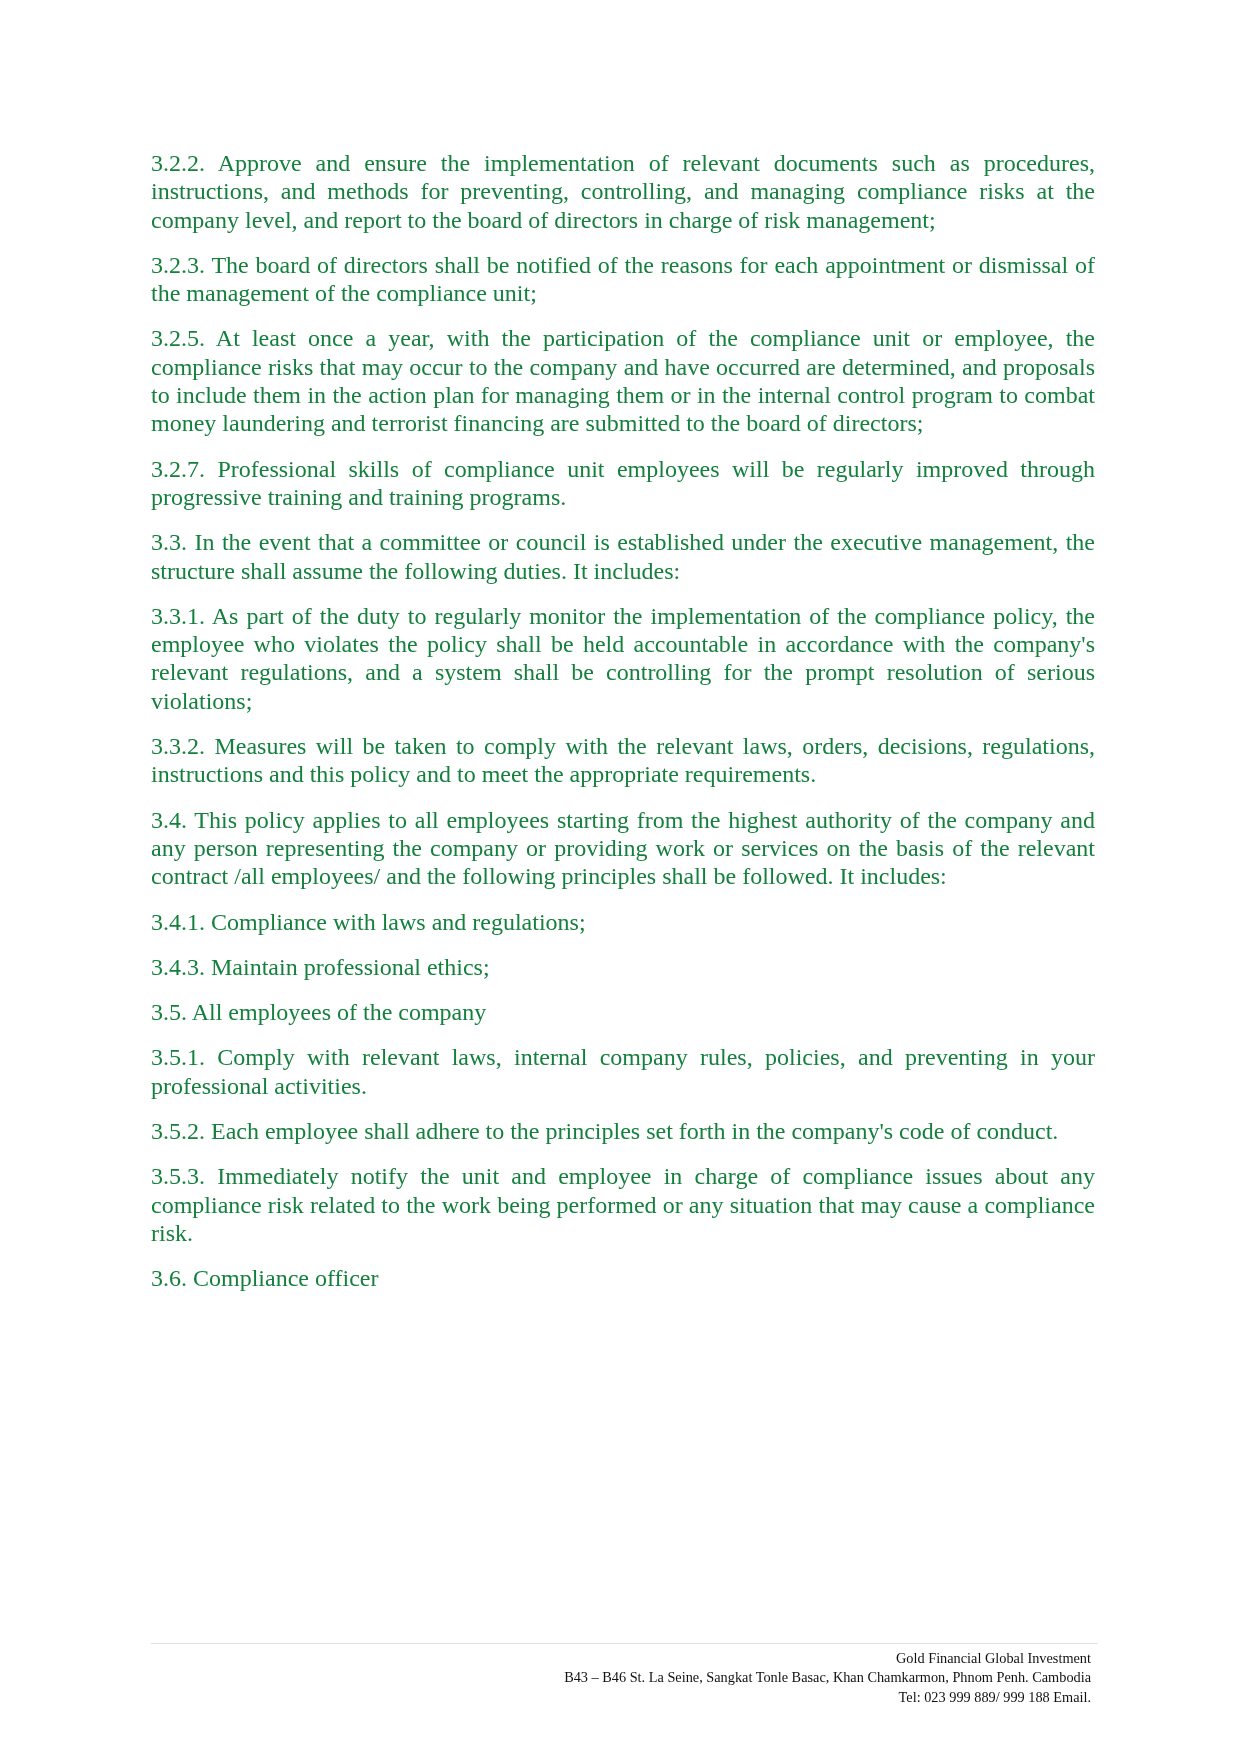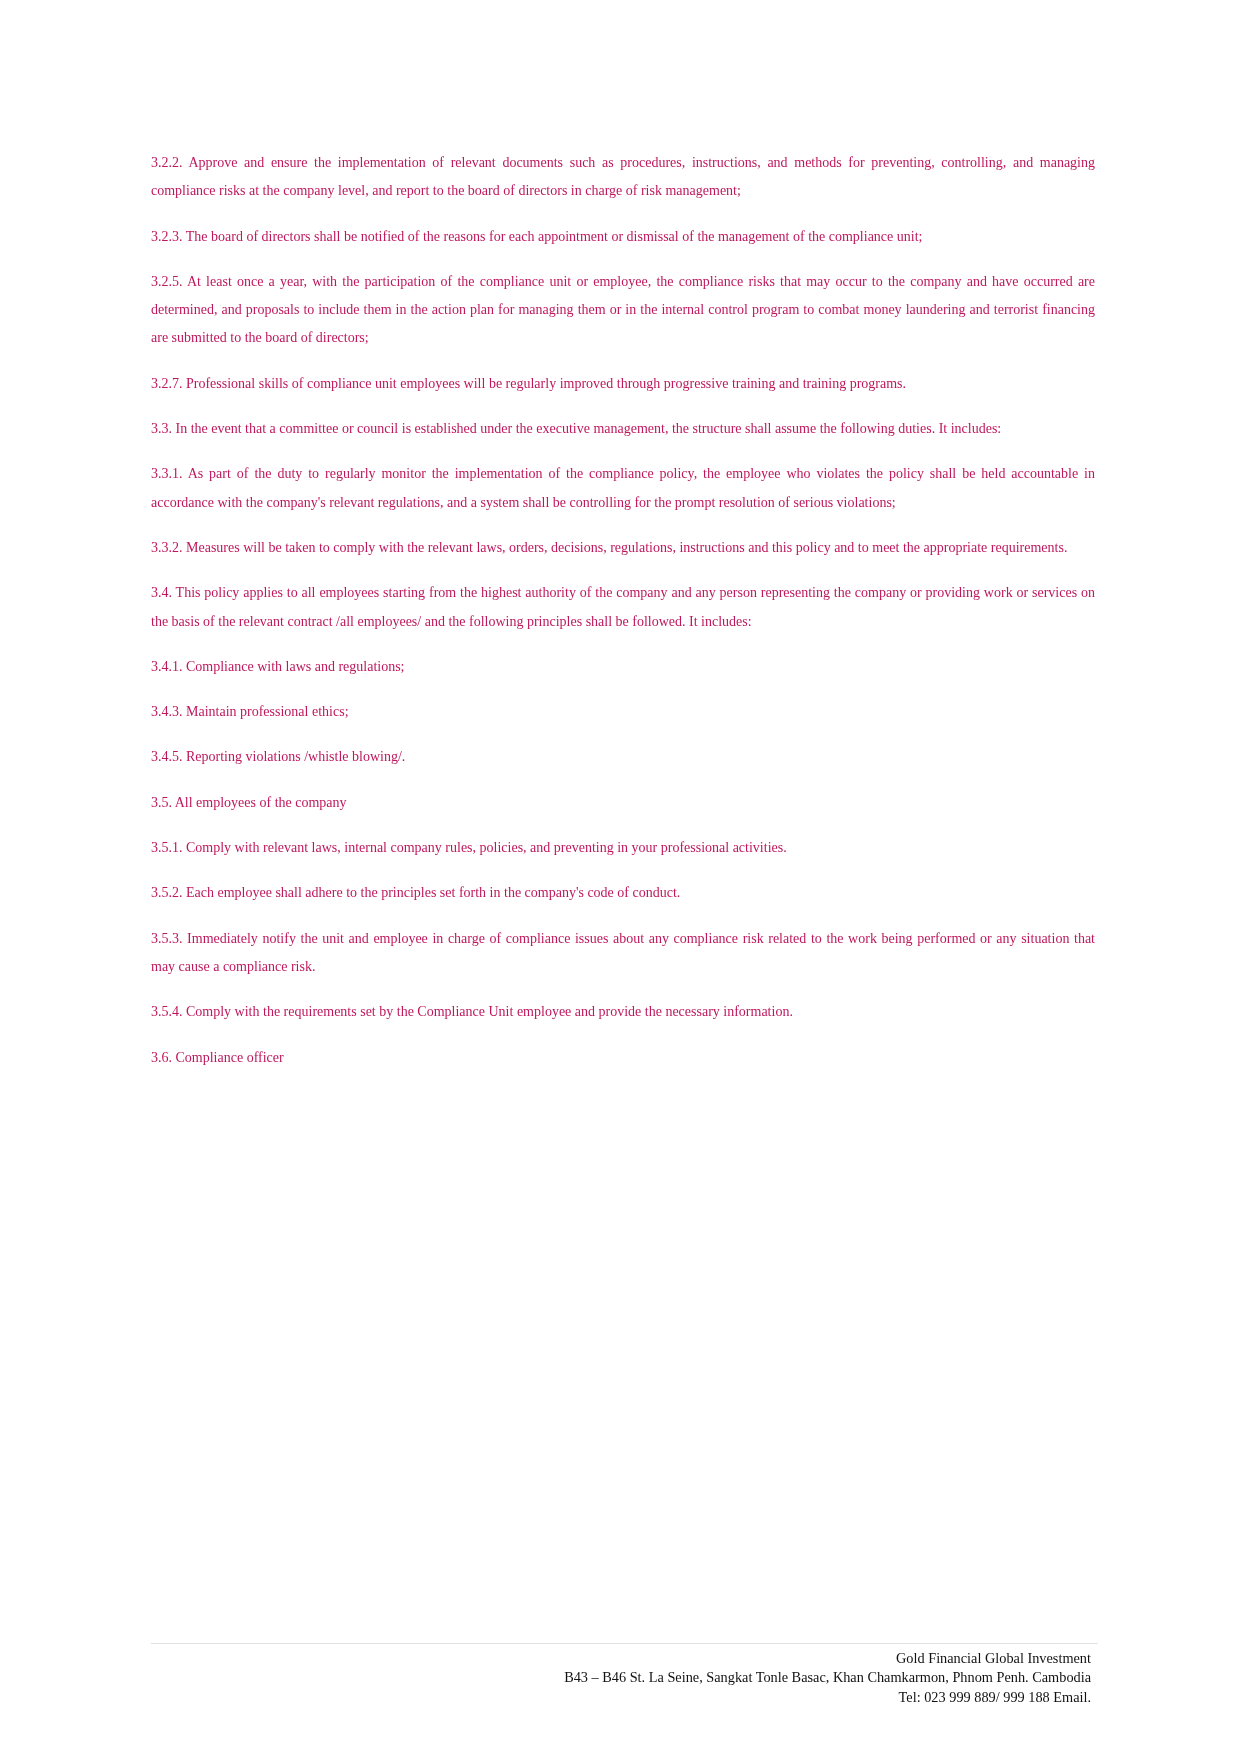--- a/index.html
+++ b/index.html
@@ -3,21 +3,21 @@
 <meta charset="utf-8">
 <style>
   html, body { margin: 0; padding: 0; background: #ffffff; }
   body { width: 1240px; height: 1754px; position: relative; overflow: hidden; }
   .page {
     position: absolute; left: 0; top: 0; width: 1240px; height: 1754px; background: #fff;
   }
   .content {
     position: absolute; left: 151px; top: 149px; width: 944px;
     font-family: "Liberation Serif", "DejaVu Serif", serif;
-    font-size: 14px; line-height: 28.3px; color: #be185d;
+    font-size: 24px; line-height: 28.3px; color: #15803d;
   }
   .para {
     margin: 0 0 17px 0; text-align: justify; text-justify: inter-word;
   }
   .footer-rule {
     position: absolute; left: 151px; top: 1643px; width: 947px; height: 0;
     border-top: 1px solid #e2e2e2;
   }
   .footer {
     position: absolute; left: 151px; top: 1649px; width: 940px;
@@ -34,26 +34,24 @@
     <p class="para">3.2.2. Approve and ensure the implementation of relevant documents such as procedures, instructions, and methods for preventing, controlling, and managing compliance risks at the company level, and report to the board of directors in charge of risk management;</p>
     <p class="para">3.2.3. The board of directors shall be notified of the reasons for each appointment or dismissal of the management of the compliance unit;</p>
     <p class="para">3.2.5. At least once a year, with the participation of the compliance unit or employee, the compliance risks that may occur to the company and have occurred are determined, and proposals to include them in the action plan for managing them or in the internal control program to combat money laundering and terrorist financing are submitted to the board of directors;</p>
     <p class="para">3.2.7. Professional skills of compliance unit employees will be regularly improved through progressive training and training programs.</p>
     <p class="para">3.3. In the event that a committee or council is established under the executive management, the structure shall assume the following duties. It includes:</p>
     <p class="para">3.3.1. As part of the duty to regularly monitor the implementation of the compliance policy, the employee who violates the policy shall be held accountable in accordance with the company's relevant regulations, and a system shall be controlling for the prompt resolution of serious violations;</p>
     <p class="para">3.3.2. Measures will be taken to comply with the relevant laws, orders, decisions, regulations, instructions and this policy and to meet the appropriate requirements.</p>
     <p class="para">3.4. This policy applies to all employees starting from the highest authority of the company and any person representing the company or providing work or services on the basis of the relevant contract /all employees/ and the following principles shall be followed. It includes:</p>
     <p class="para">3.4.1. Compliance with laws and regulations;</p>
     <p class="para">3.4.3. Maintain professional ethics;</p>
-    <p class="para">3.4.5. Reporting violations /whistle blowing/.</p>
     <p class="para">3.5. All employees of the company</p>
     <p class="para">3.5.1. Comply with relevant laws, internal company rules, policies, and preventing in your professional activities.</p>
     <p class="para">3.5.2. Each employee shall adhere to the principles set forth in the company's code of conduct.</p>
     <p class="para">3.5.3. Immediately notify the unit and employee in charge of compliance issues about any compliance risk related to the work being performed or any situation that may cause a compliance risk.</p>
-    <p class="para">3.5.4. Comply with the requirements set by the Compliance Unit employee and provide the necessary information.</p>
     <p class="para">3.6. Compliance officer</p>
   </div>
 
   <div class="footer-rule"></div>
   <div class="footer">
     <div>Gold Financial Global Investment</div>
     <div>B43 – B46 St. La Seine, Sangkat Tonle Basac, Khan Chamkarmon, Phnom Penh. Cambodia</div>
     <div>Tel: 023 999 889/ 999 188 Email.</div>
   </div>
 </div>

